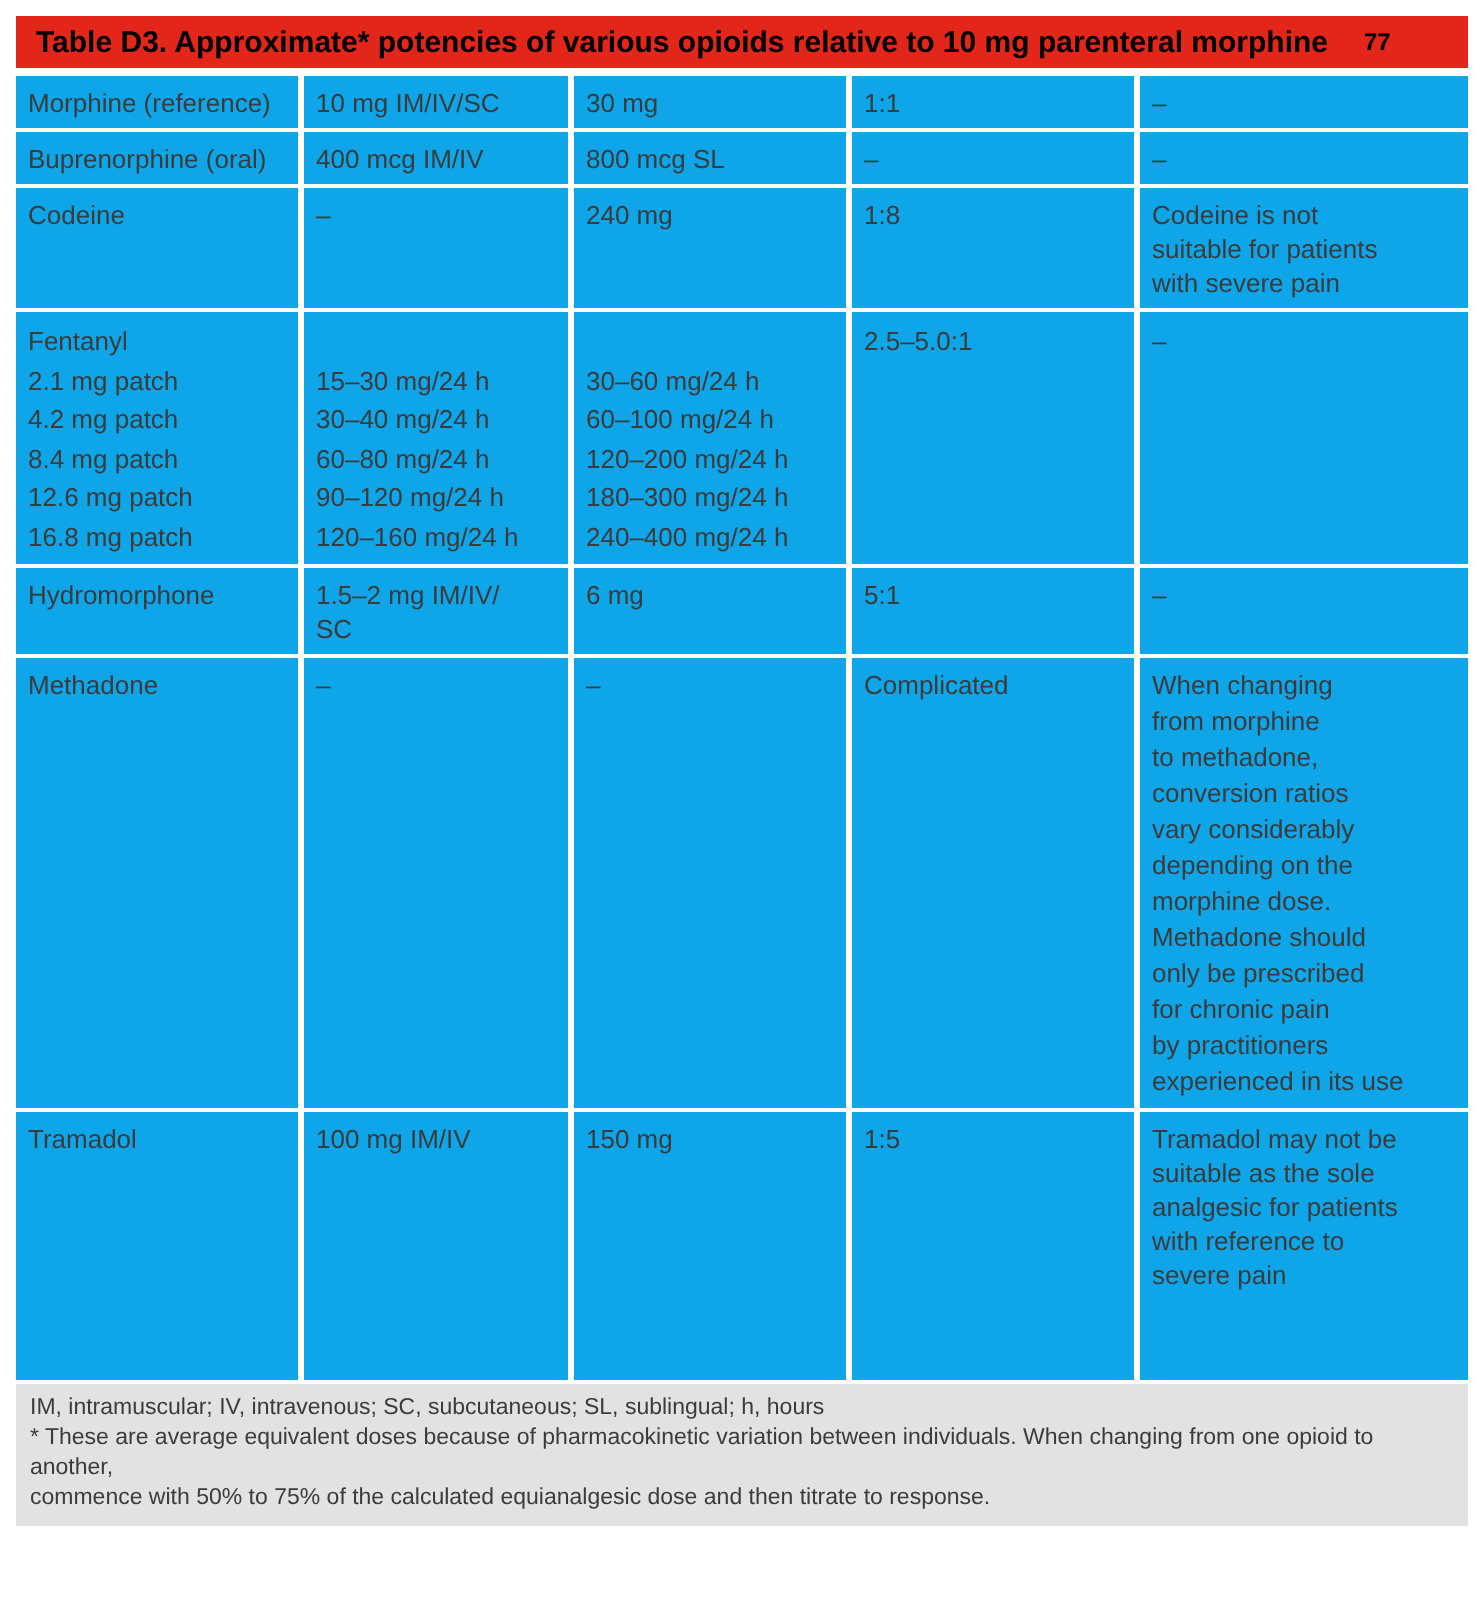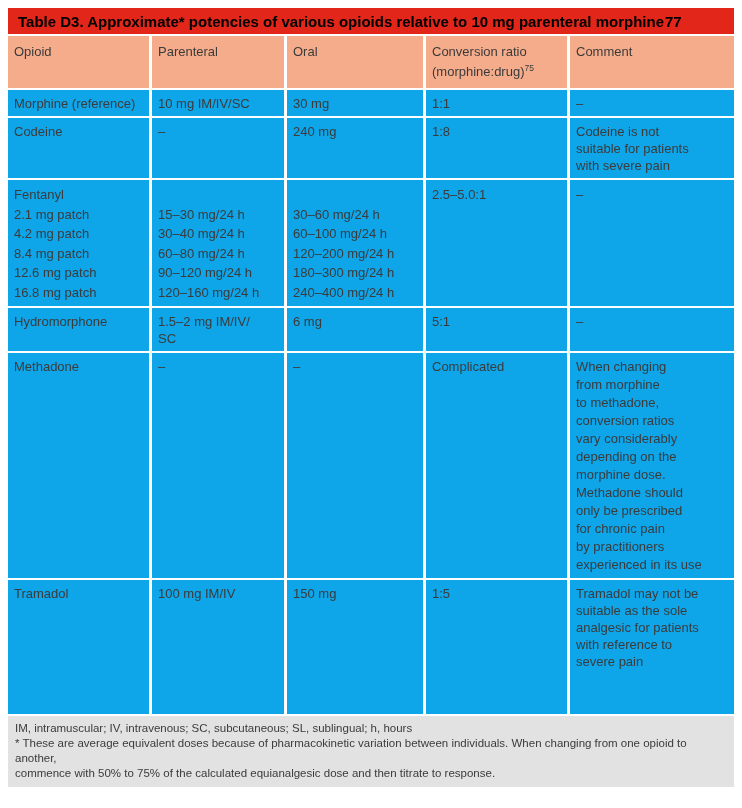--- a/index.html
+++ b/index.html
@@ -15,21 +15,21 @@
     min-height: 26px;
     background: #e2261a;
     color: #000000;
     font-size: 15px;
     font-weight: 700;
     display: flex;
     align-items: center;
     padding: 2px 10px;
     margin-bottom: 2px;
   }
-  .title-bar sup { font-size: 15px; font-weight: 700; margin-left: 1px; }
+  .title-bar sup { font-size: 12px; font-weight: 700; margin-left: 18px; }
   table.potency {
     width: 726px;
     table-layout: fixed;
     border-collapse: separate;
     border-spacing: 0;
   }
   table.potency th, table.potency td {
     vertical-align: top;
     text-align: left;
     font-size: 13px;
@@ -86,36 +86,36 @@
 
   <table class="potency">
     <colgroup>
       <col style="width:144px">
         <col style="width:135px">
         <col style="width:139px">
         <col style="width:144px">
         <col style="width:164px">
     </colgroup>
     <tbody>
-      <tr>
-          <th><span>Opioid</span></th>
-          <th><span>Parenteral</span></th>
-          <th><span>Oral</span></th>
-          <th><span>Conversion ratio (morphine:drug)</span><sup>75</sup></th>
-          <th><span>Comment</span></th>
-        </tr>
 
       <tr class="r1">
           <td>Morphine (reference)</td>
           <td>10 mg IM/IV/SC</td>
           <td>30 mg</td>
           <td>1:1</td>
           <td>–</td>
         </tr>
 
+      <tr class="r2">
+          <td>Buprenorphine (oral)</td>
+          <td>400 mcg IM/IV</td>
+          <td>800 mcg SL</td>
+          <td>–</td>
+          <td>–</td>
+        </tr>
 
       <tr class="r3">
           <td>Codeine</td>
           <td>–</td>
           <td>240 mg</td>
           <td>1:8</td>
           <td>Codeine is not
 suitable for patients
 with severe pain</td>
         </tr>

